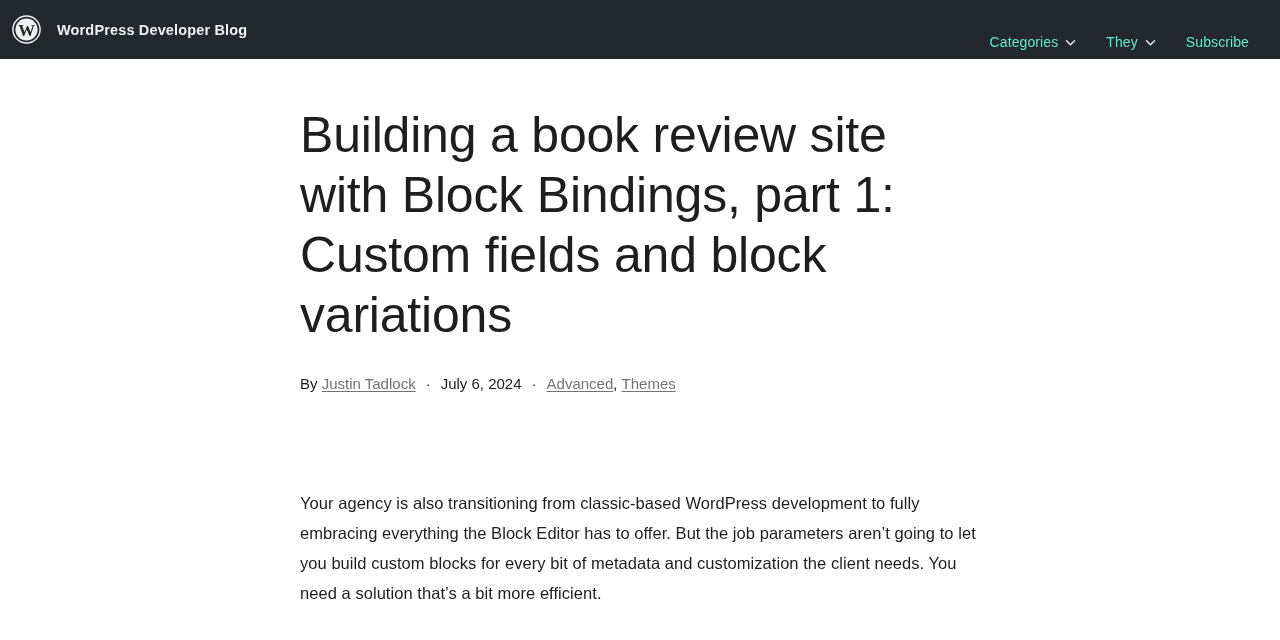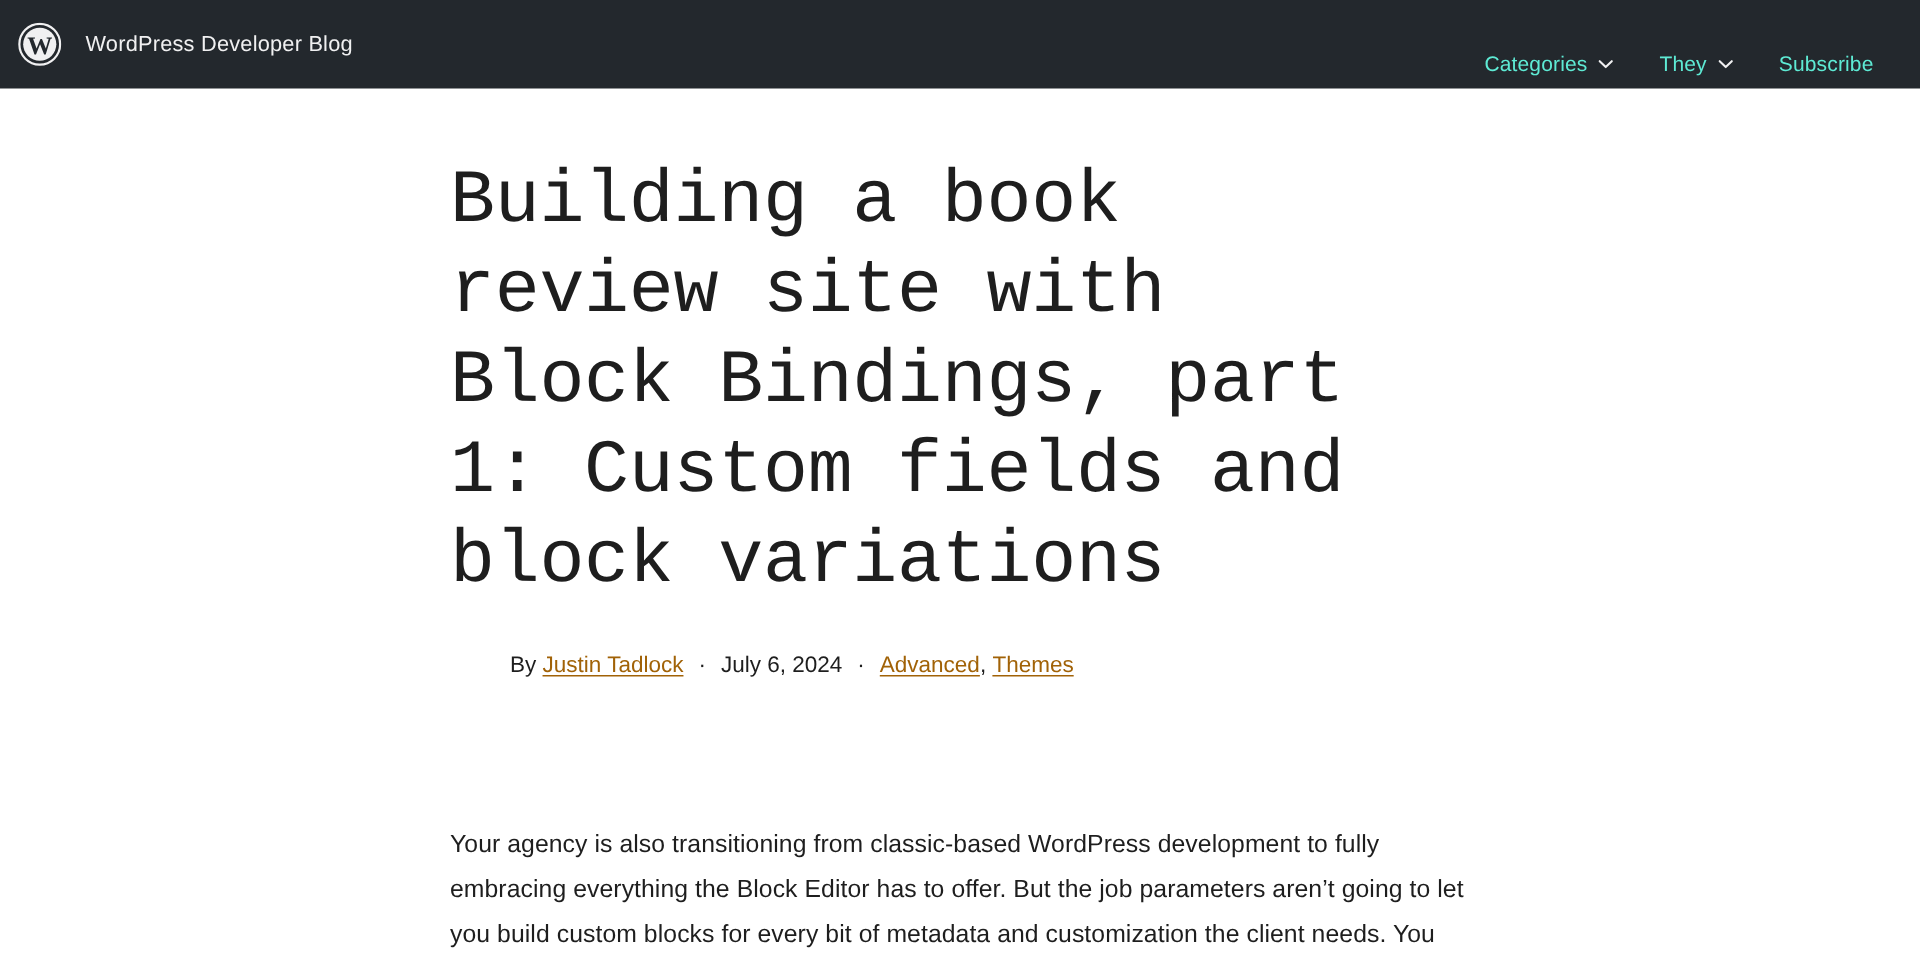--- a/index.html
+++ b/index.html
@@ -38,21 +38,21 @@
   .wp-logo {
     width: 29px;
     height: 29px;
     display: block;
     flex: 0 0 auto;
   }
 
   .site-title {
     color: #f0f0f1;
     font-size: 14.5px;
-    font-weight: 400;
+    font-weight: 700;
     letter-spacing: 0.15px;
     white-space: nowrap;
   }
 
   .primary-nav {
     margin-left: auto;
     display: flex;
     align-items: center;
     gap: 0px;
   }
@@ -88,43 +88,43 @@
     background: #ffffff;
   }
 
   .content-column {
     width: 680px;
     margin-left: 300px;
     padding-top: 46px;
   }
 
   .entry-title {
-    font-family: Liberation Mono, monospace;
+    font-family: Liberation Sans, sans-serif;
     font-size: 50px;
     line-height: 1.2;
     font-weight: 400;
     color: #1e1e1e;
     letter-spacing: -0.2px;
     width: 640px;
   }
 
   .entry-meta {
     margin-top: 28px;
     font-size: 15px;
     line-height: 1.5;
     color: #1e1e1e;
     display: flex;
     align-items: baseline;
     flex-wrap: wrap;
   }
 
-  .meta-byline-prefix { color: #1e1e1e; margin-left: 40px; }
+  .meta-byline-prefix { color: #1e1e1e; }
 
   .meta-link {
-    color: #a16207;
+    color: #737373;
     text-decoration: underline;
     text-underline-offset: 2px;
     cursor: pointer;
   }
 
   .meta-sep {
     color: #1e1e1e;
     padding: 0 10px;
   }
 

